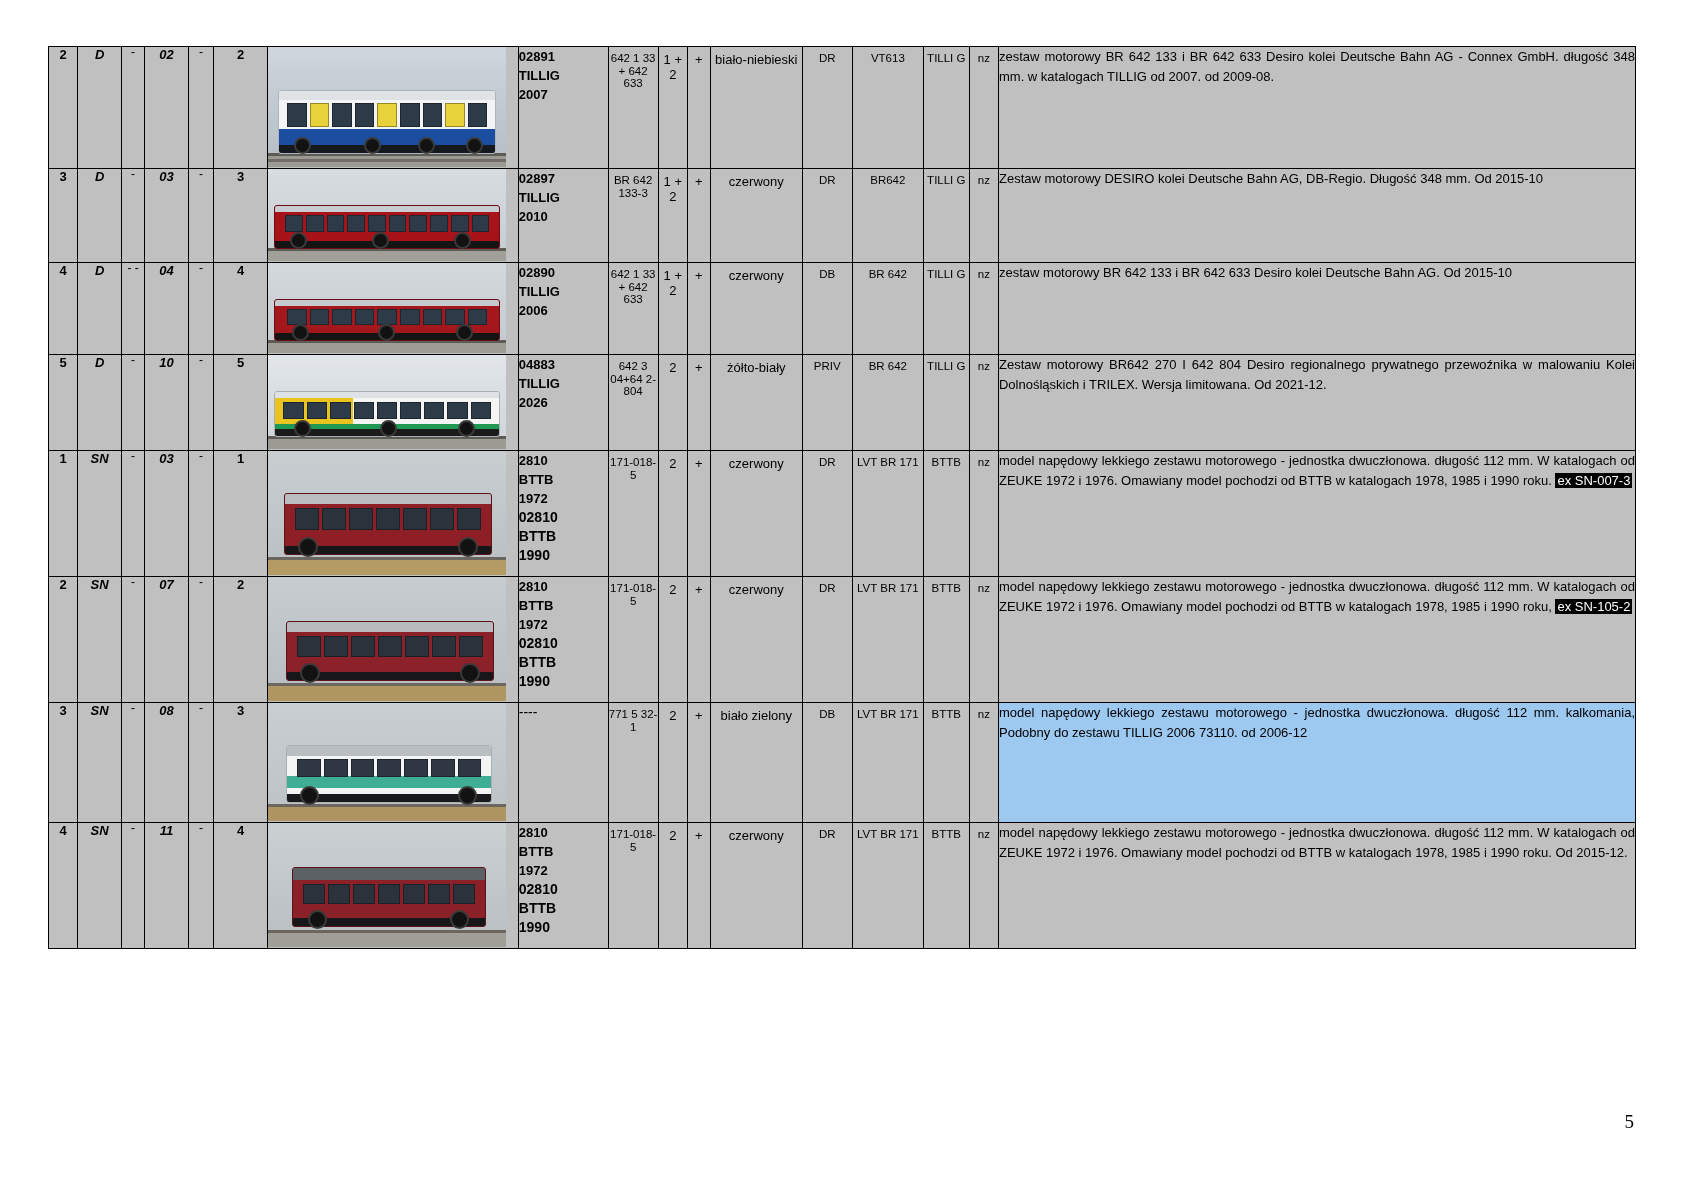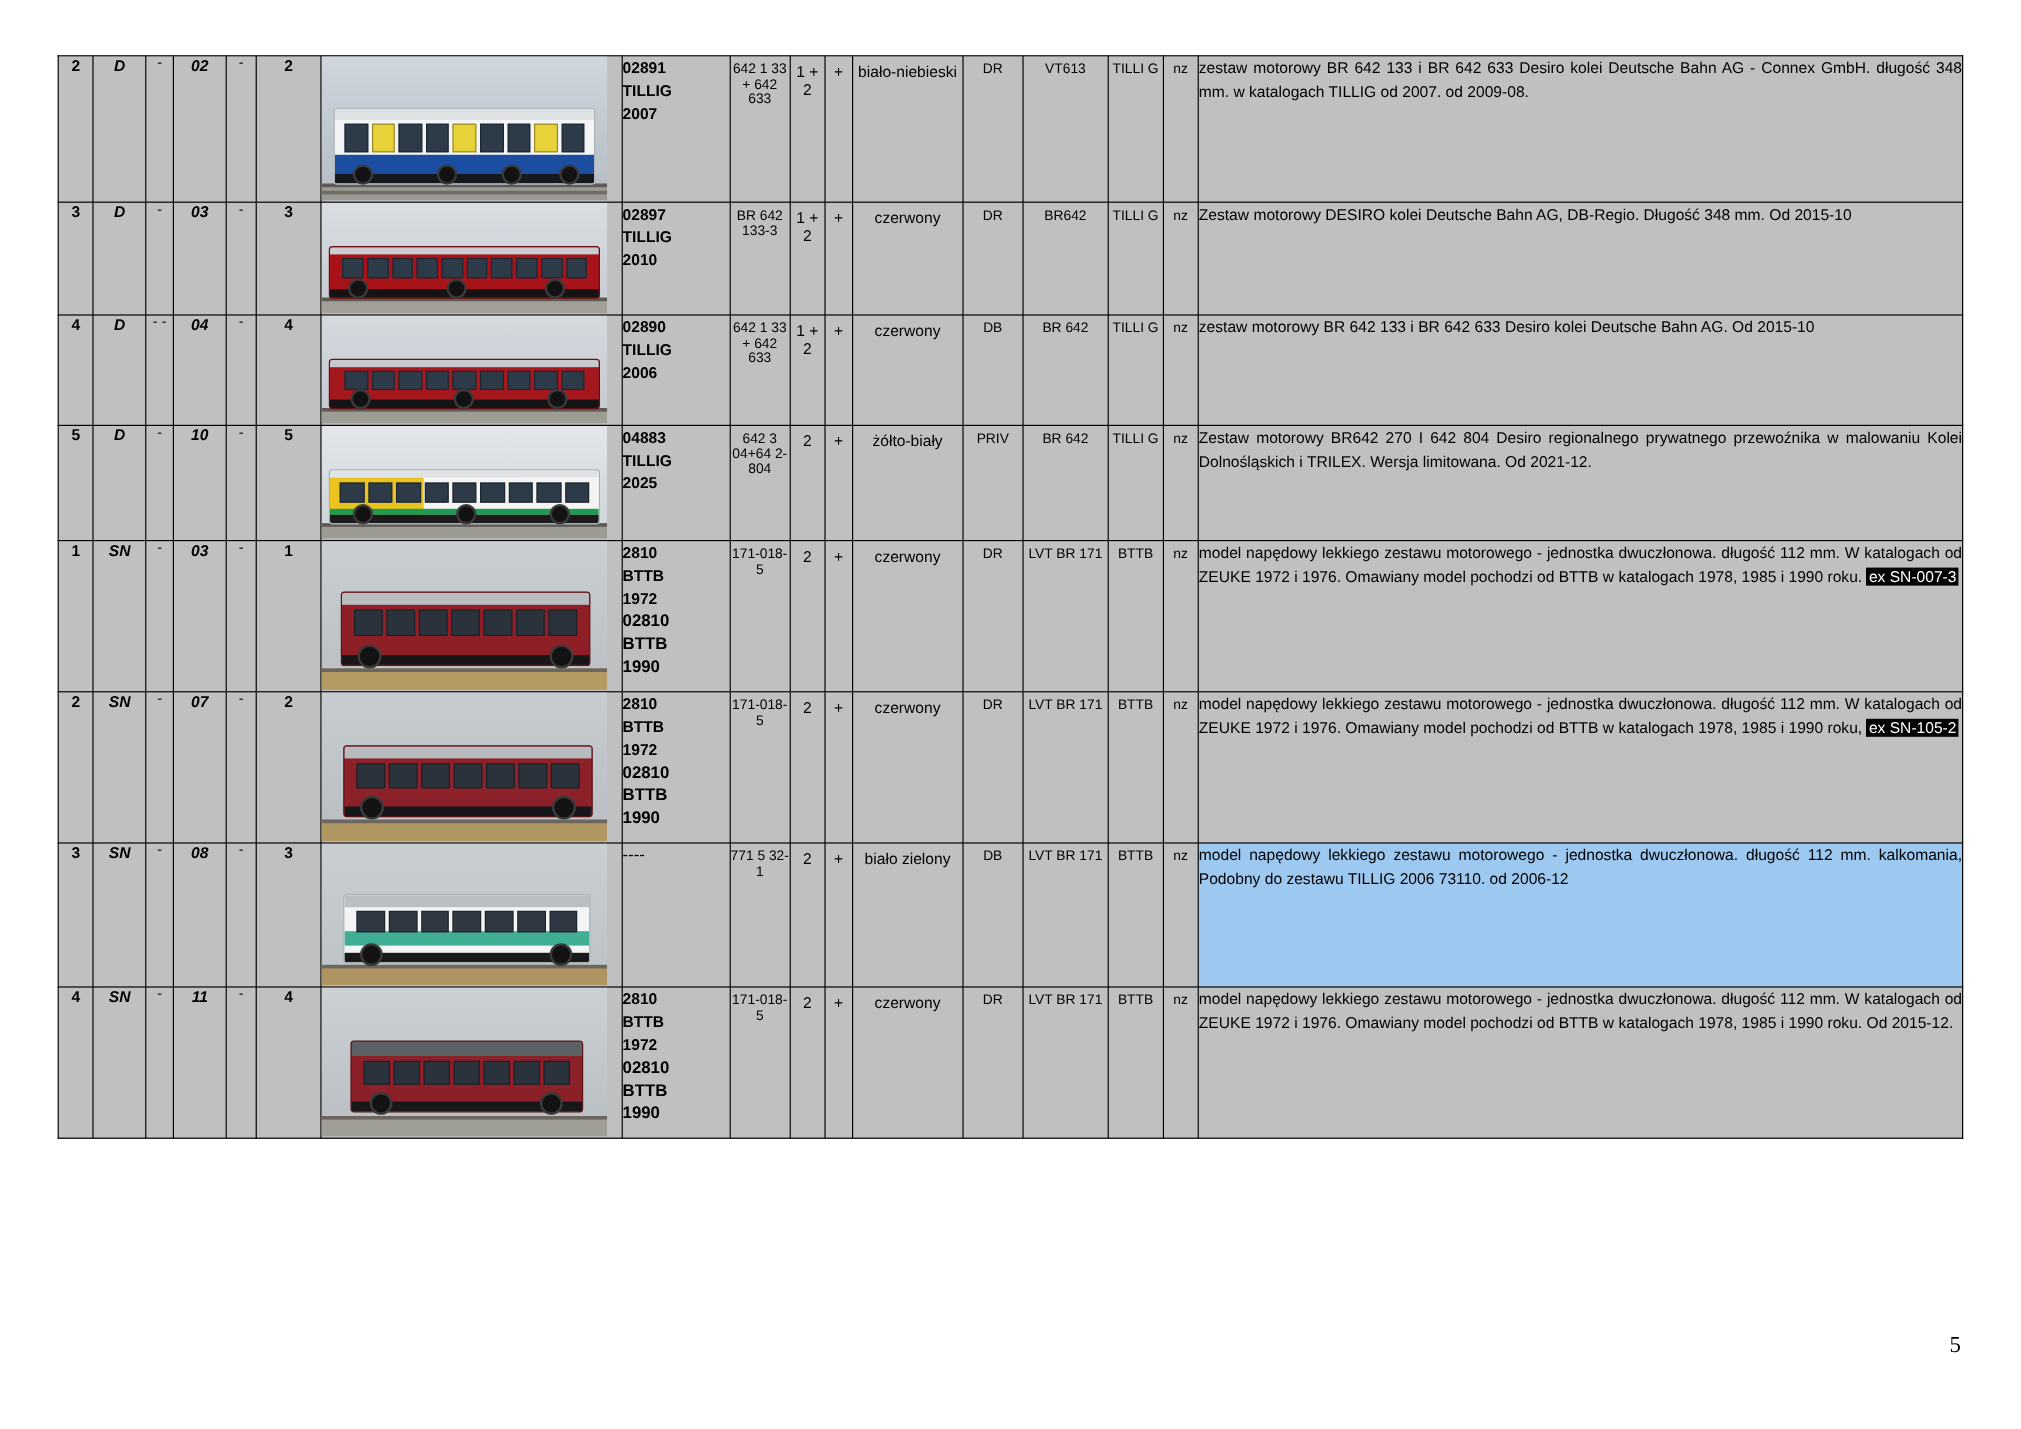--- a/index.html
+++ b/index.html
@@ -405,21 +405,21 @@
               </div>
               <div class="wheel" style="left:26px;bottom:12px"></div>
               <div class="wheel" style="left:112px;bottom:12px"></div>
               <div class="wheel" style="left:190px;bottom:12px"></div>
             </div>
           </div>
         </td>
         <td class="catcell">
           <div>04883</div>
           <div>TILLIG</div>
-          <div>2025</div>
+          <div>2026</div>
         </td>
         <td class="cc tiny">642 3 04+64 2-804</td>
         <td class="cc mid">2</td>
         <td class="cc mid">+</td>
         <td class="cc plain">żółto-biały</td>
         <td class="cc tiny">PRIV</td>
         <td class="cc tiny">BR 642</td>
         <td class="cc tiny">TILLI G</td>
         <td class="cc tiny">nz</td>
         <td class="desc">Zestaw motorowy BR642 270 I 642 804 Desiro regionalnego prywatnego przewoźnika w malowaniu Kolei Dolnośląskich i TRILEX. Wersja limitowana. Od 2021-12.</td>

